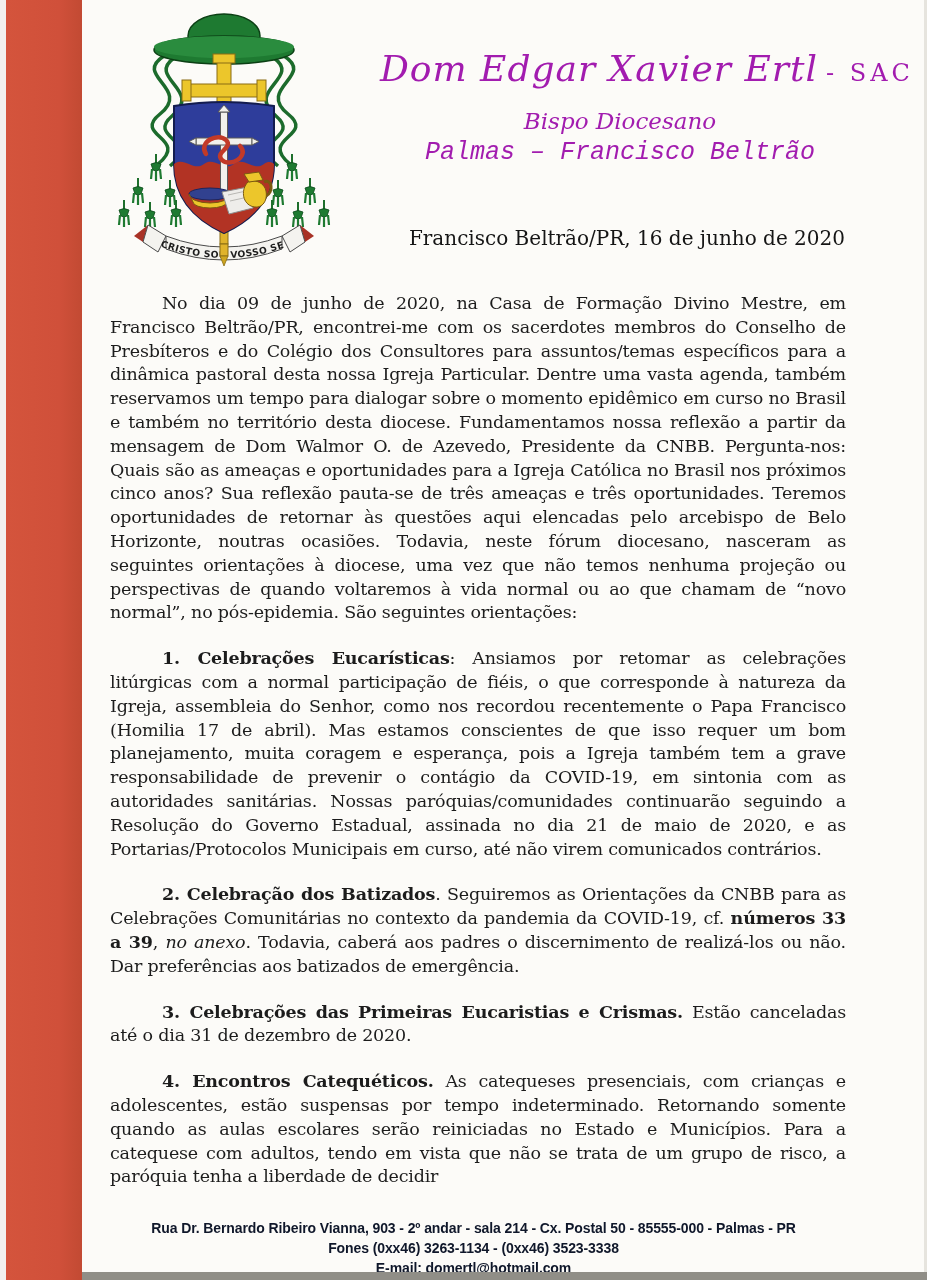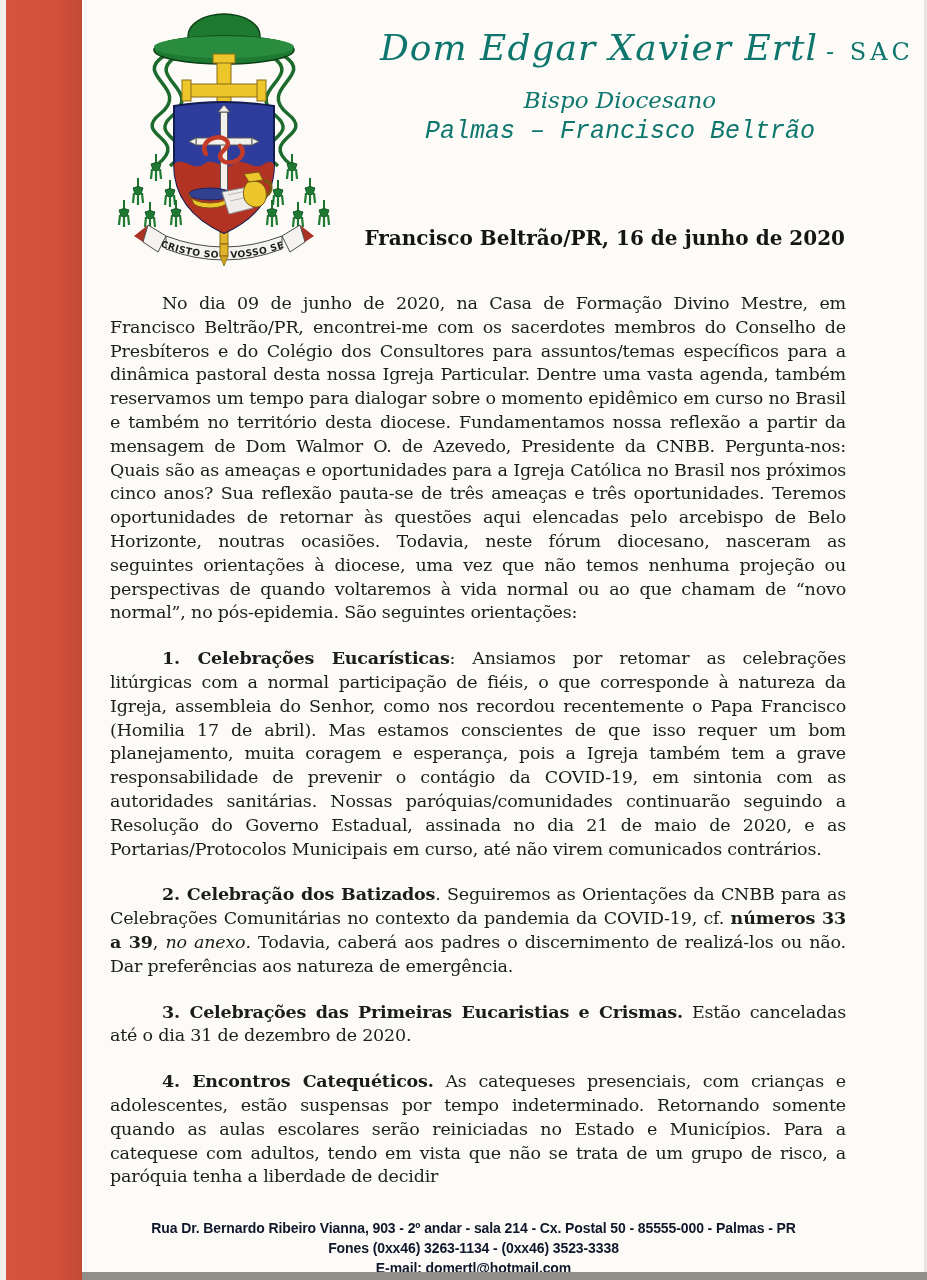--- a/index.html
+++ b/index.html
@@ -14,34 +14,34 @@
   .red-stripe{
     position:absolute;left:6px;top:0;width:76px;height:100%;
     background:linear-gradient(90deg,#d4543c 0%,#d0503a 70%,#c24a33 100%);
   }
   .scan-bottom{position:absolute;left:82px;right:0;bottom:0;height:8px;background:#908e87;}
   .scan-right{position:absolute;right:0;top:0;width:3px;height:100%;background:#e6e4de;}
 
   
   .crest{position:absolute;left:112px;top:6px;width:225px;height:260px;}
   .head-block{
-    position:absolute;left:380px;top:22px;width:480px;
-    text-align:center;color:#0f766e;
+    position:absolute;left:380px;top:43px;width:480px;
+    text-align:center;color:#a21caf;
   }
   .bishop-name{
     font-style:italic;font-size:36px;line-height:52px;white-space:nowrap;
     letter-spacing:1px;
   }
   .bishop-suffix{font-style:normal;font-size:24px;letter-spacing:4px;margin-left:8px;}
   .sub1{font-style:italic;font-size:23px;line-height:32px;margin-top:6px;}
   .sub2{font-style:italic;font-size:25px;line-height:32px;font-family:Liberation Mono, monospace;}
 
   .dateline{
     position:absolute;top:226px;right:82px;left:110px;
-    text-align:right;font-weight:bold;font-size:20px;color:#151515;
+    text-align:right;font-weight:normal;font-size:20px;color:#151515;
   }
 
   .letter-body{
     position:absolute;top:292px;left:110px;width:736px;
     font-size:17.5px;line-height:23.8px;color:#1c1c1c;
     letter-spacing:-0.2px;
   }
   .letter-body p{margin:0 0 22px 0;text-indent:52px;text-align:justify;}
   .letter-body p:last-child{margin-bottom:0;}
   .letter-body b{font-weight:bold;}
@@ -165,21 +165,21 @@
     </div>
     <div class="sub1">Bispo Diocesano</div>
     <div class="sub2">Palmas – Francisco Beltrão</div>
   </div>
 
   <div class="dateline">Francisco Beltrão/PR, 16 de junho de 2020</div>
 
   <div class="letter-body">
       <p><span>No dia 09 de junho de 2020, na Casa de Formação Divino Mestre, em Francisco Beltrão/PR, encontrei-me com os sacerdotes membros do Conselho de Presbíteros e do Colégio dos Consultores para assuntos/temas específicos para a dinâmica pastoral desta nossa Igreja Particular. Dentre uma vasta agenda, também reservamos um tempo para dialogar sobre o momento epidêmico em curso no Brasil e também no território desta diocese. Fundamentamos nossa reflexão a partir da mensagem de Dom Walmor O. de Azevedo, Presidente da CNBB. Pergunta-nos: Quais são as ameaças e oportunidades para a Igreja Católica no Brasil nos próximos cinco anos? Sua reflexão pauta-se de três ameaças e três oportunidades. Teremos oportunidades de retornar às questões aqui elencadas pelo arcebispo de Belo Horizonte, noutras ocasiões. Todavia, neste fórum diocesano, nasceram as seguintes orientações à diocese, uma vez que não temos nenhuma projeção ou perspectivas de quando voltaremos à vida normal ou ao que chamam de “novo normal”, no pós-epidemia. São seguintes orientações:</span></p>
       <p><b>1.  Celebrações Eucarísticas</b><span>: Ansiamos por retomar as celebrações litúrgicas com a normal participação de fiéis, o que corresponde à natureza da Igreja, assembleia do Senhor, como nos recordou recentemente o Papa Francisco (Homilia 17 de abril). Mas estamos conscientes de que isso requer um bom planejamento, muita coragem e esperança, pois a Igreja também tem a grave responsabilidade de prevenir o contágio da COVID-19, em sintonia com as autoridades sanitárias. Nossas paróquias/comunidades continuarão seguindo a Resolução do Governo Estadual, assinada no dia 21 de maio de 2020, e as Portarias/Protocolos Municipais em curso, até não virem comunicados contrários.</span></p>
-      <p><b>2.  Celebração dos Batizados</b><span>. Seguiremos as Orientações da CNBB para as Celebrações Comunitárias no contexto da pandemia da COVID-19, cf. </span><b>números 33 a 39</b><span>, </span><i>no anexo</i><span>. Todavia, caberá aos padres o discernimento de realizá-los ou não. Dar preferências aos natureza de emergência.</span></p>
+      <p><b>2.  Celebração dos Batizados</b><span>. Seguiremos as Orientações da CNBB para as Celebrações Comunitárias no contexto da pandemia da COVID-19, cf. </span><b>números 33 a 39</b><span>, </span><i>no anexo</i><span>. Todavia, caberá aos padres o discernimento de realizá-los ou não. Dar preferências aos batizados de emergência.</span></p>
       <p><b>3.  Celebrações das Primeiras Eucaristias e Crismas.</b><span> Estão canceladas até o dia 31 de dezembro de 2020.</span></p>
       <p><b>4.  Encontros Catequéticos.</b><span> As catequeses presenciais, com crianças e adolescentes, estão suspensas por tempo indeterminado. Retornando somente quando as aulas escolares serão reiniciadas no Estado e Municípios. Para a catequese com adultos, tendo em vista que não se trata de um grupo de risco, a paróquia tenha a liberdade de decidir</span></p>
     </div>
 
   <div class="footer">
     <div>Rua Dr. Bernardo Ribeiro Vianna, 903 - 2º andar - sala 214 - Cx. Postal 50 - 85555-000 - Palmas - PR</div>
     <div>Fones (0xx46) 3263-1134 - (0xx46) 3523-3338</div>
     <div>E-mail: domertl@hotmail.com</div>
   </div>
 

